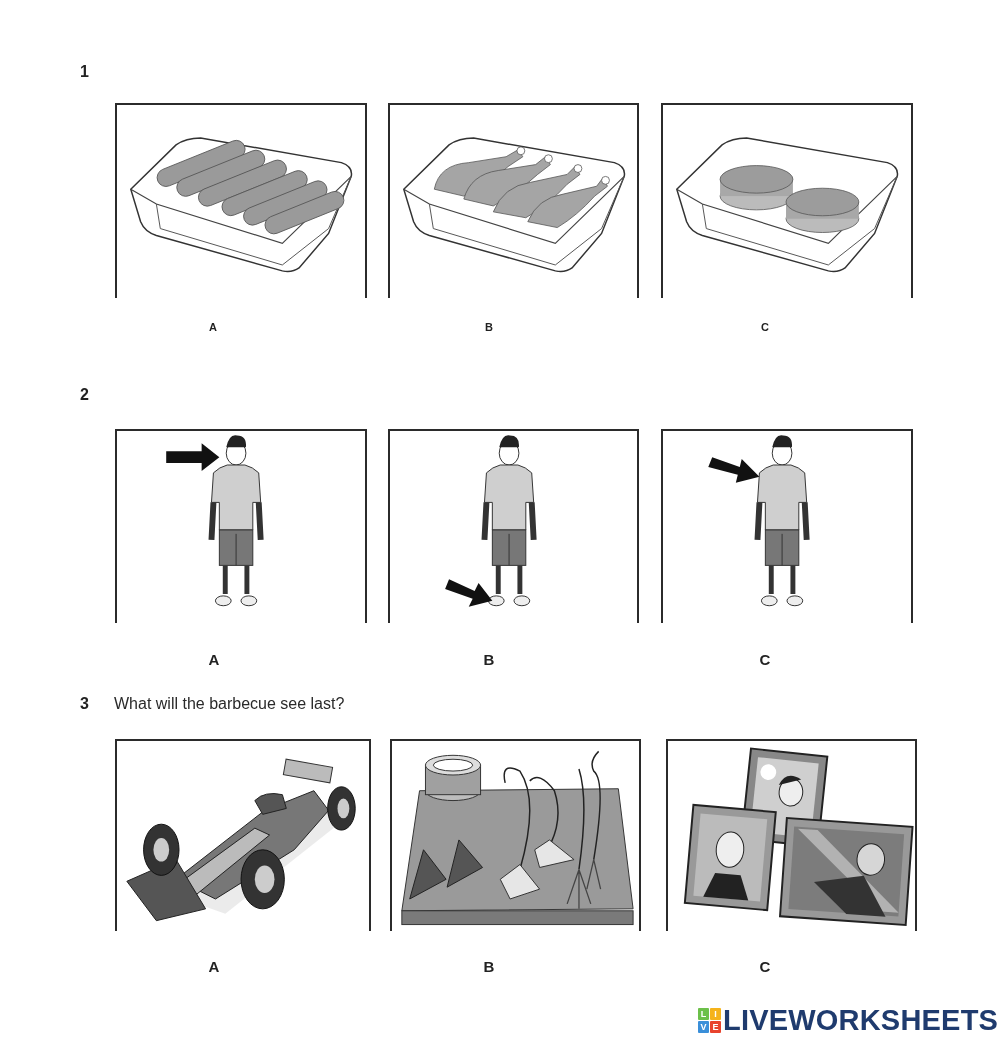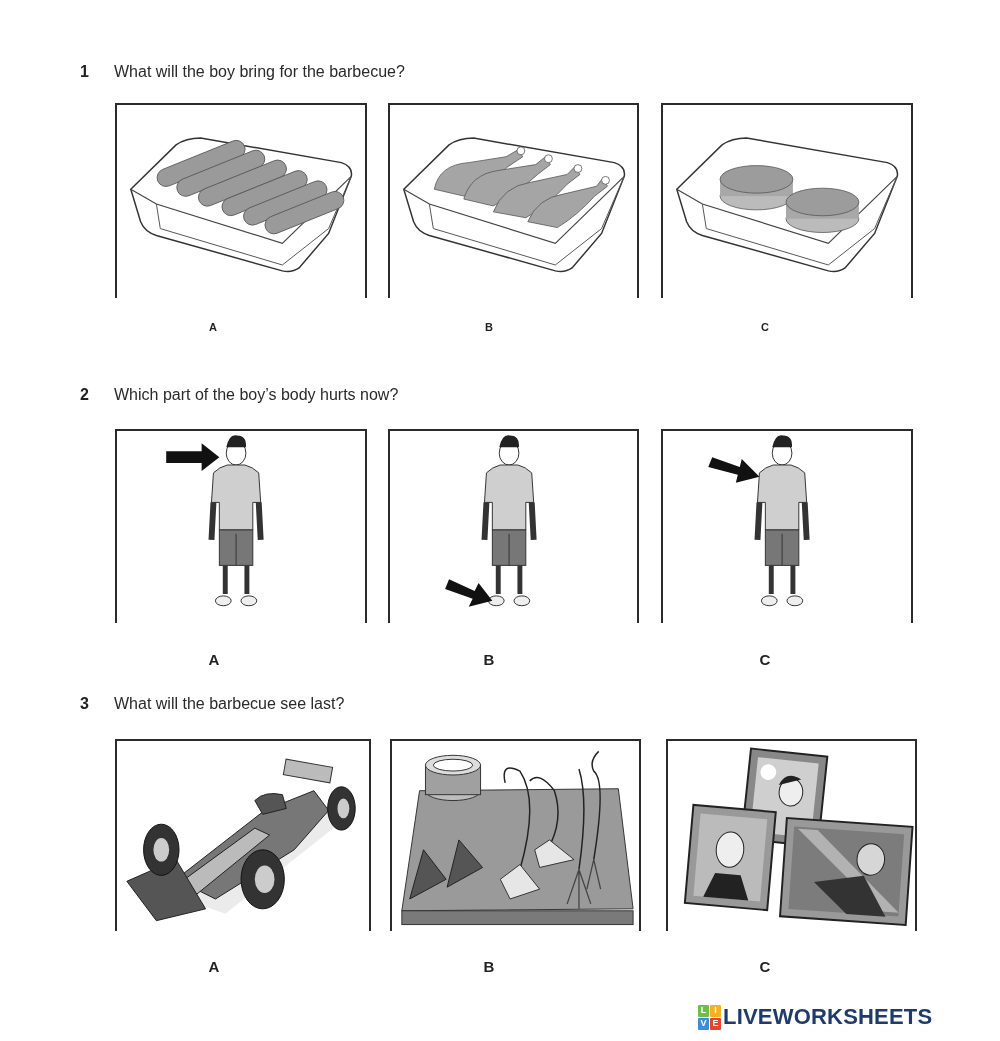--- a/index.html
+++ b/index.html
@@ -9,28 +9,27 @@
   .q-num { font-weight: bold; width: 34px; color: #222; }
   .q-text { color: #2a2a2a; }
   .frame { position: absolute; border-top: 2px solid #2b2b2b; border-left: 2px solid #2b2b2b; border-right: 2px solid #2b2b2b; box-sizing: border-box; background: #fff; }
   .frame svg { position: absolute; left: 0; top: 0; width: 100%; height: 100%; }
   .opt-label { position: absolute; font-weight: bold; color: #222; transform: translateX(-50%); }
   .opt-small { font-size: 11px; }
   .opt-big { font-size: 15px; }
   .logo { position: absolute; left: 698px; top: 1004px; display: flex; align-items: center; }
   .logo-tiles { display: grid; grid-template-columns: 11px 11px; grid-template-rows: 12px 12px; gap: 1px; margin-right: 2px; }
   .tile { font-size: 9px; font-weight: bold; color: #fff; display: flex; align-items: center; justify-content: center; line-height: 1; border-radius: 1px; }
-  .logo-text { font-family: "Liberation Sans", sans-serif; font-weight: bold; font-size: 22px; color: #1f3b6e; letter-spacing: 0.2px; }
+  .logo-text { font-family: "Liberation Sans", sans-serif; font-weight: bold; font-size: 29px; color: #1f3b6e; letter-spacing: 0.2px; }
 </style>
 </head>
 <body>
 
 <div class="q-row" style="top:63px;">
   <span class="q-num">1</span>
-  <span class="q-text">What will the boy bring for the barbecue?</span>
 </div>
 
 <div class="frame" style="left:115px; top:103px; width:252px; height:195px;">
   <svg viewBox="0 0 252 195">
     <path d="M14 85 L60 40 Q70 33 85 33 L228 58 Q240 62 238 72 L215 130 L185 165 Q178 170 168 168 L40 132 Q28 128 24 118 Z" fill="#fff" stroke="#333" stroke-width="1.5"></path>
     <path d="M14 85 L40 100 L168 140 L238 72" fill="none" stroke="#444" stroke-width="1.2"></path>
     <path d="M40 100 L44 125 L168 162 L215 125 L238 72" fill="none" stroke="#555" stroke-width="1"></path>
     <g fill="#9a9a9a" stroke="#555" stroke-width="0.8">
       <rect x="38" y="50" width="95" height="18" rx="9" transform="rotate(-22 85 59)"></rect>
       <rect x="58" y="60" width="95" height="18" rx="9" transform="rotate(-22 105 69)"></rect>
@@ -76,21 +75,20 @@
       <ellipse cx="162" cy="115" rx="37" ry="14" fill="#bbb"></ellipse>
       <rect x="125" y="98" width="74" height="17" fill="#a8a8a8" stroke="none"></rect>
       <ellipse cx="162" cy="98" rx="37" ry="14" fill="#9c9c9c"></ellipse>
     </g>
   </svg>
 </div>
 <span class="opt-label opt-small" style="left:765px; top:321px;">C</span>
 
 <div class="q-row" style="top:386px;">
   <span class="q-num">2</span>
-  <span class="q-text">Which part of the boy’s body hurts now?</span>
 </div>
 
 <div class="frame" style="left:115px; top:429px; width:252px; height:194px;">
   <svg viewBox="0 0 252 194">
     <g>
       <ellipse cx="121" cy="22" rx="10" ry="12" fill="#fff" stroke="#333"></ellipse>
       <path d="M111 16 Q114 2 122 4 Q132 4 131 16 Z" fill="#222"></path>
       <path d="M98 42 Q104 36 112 34 L130 34 Q138 36 144 42 L146 72 L138 72 L138 100 L104 100 L104 72 L96 72 Z" fill="#cfcfcf" stroke="#333"></path>
       <rect x="104" y="100" width="34" height="36" fill="#777" stroke="#333"></rect>
       <line x1="121" y1="104" x2="121" y2="136" stroke="#333"></line>

